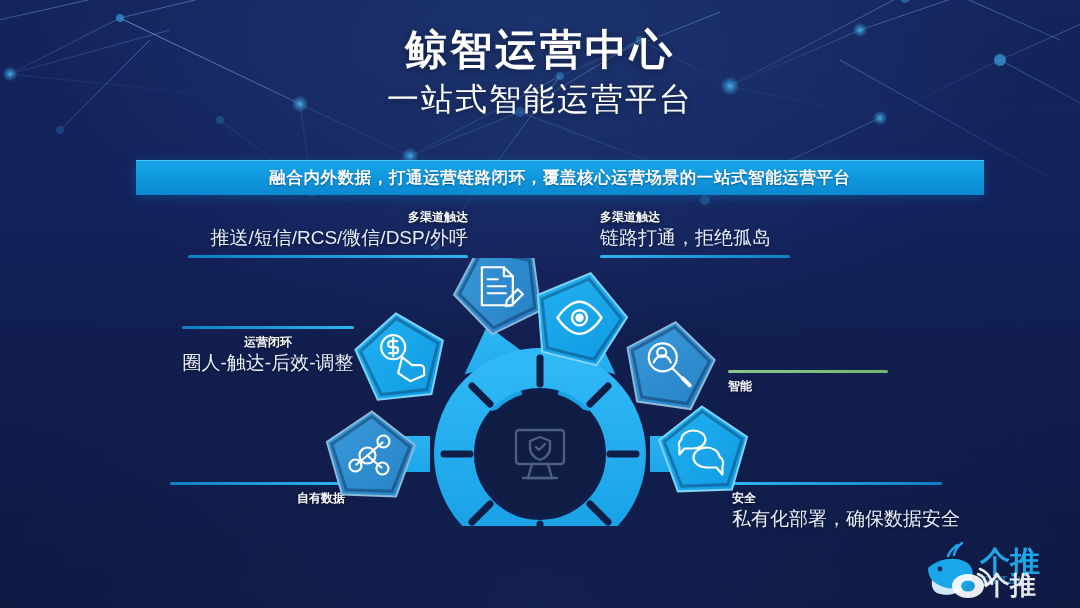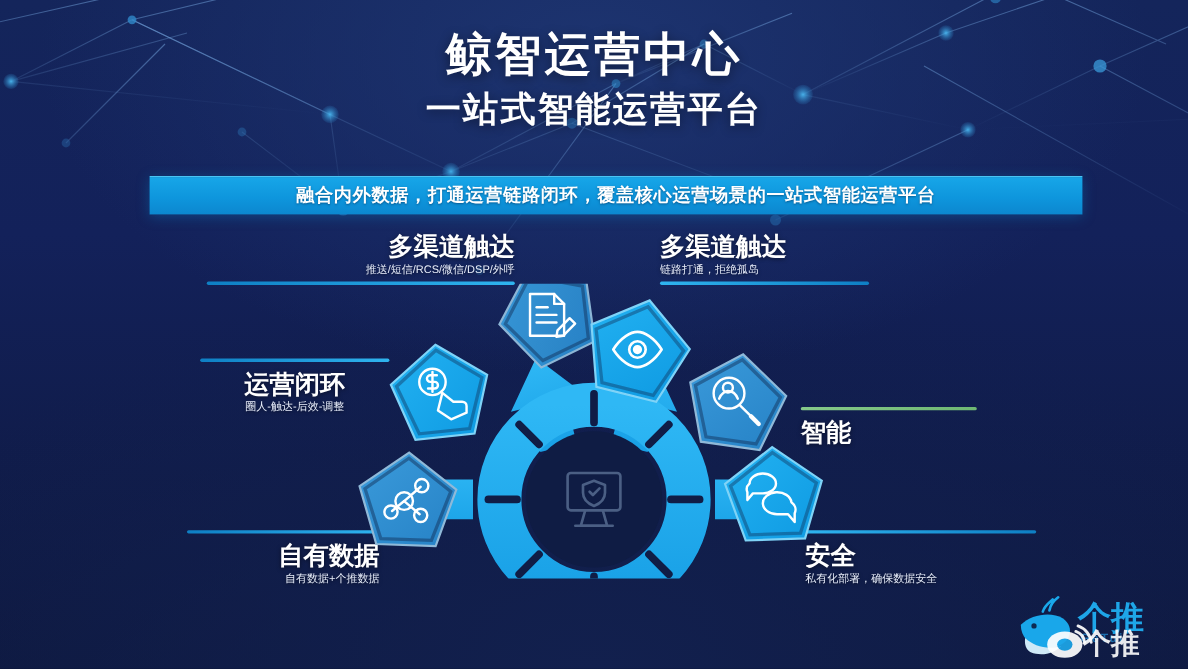--- a/index.html
+++ b/index.html
@@ -16,43 +16,43 @@
   
   #netbg{position:absolute;inset:0;width:1080px;height:608px;}
 
   
   .title-wrap{position:absolute;left:0;top:26px;width:1080px;text-align:center;}
   .title-main{
     font-size:42px;font-weight:bold;color:#ffffff;letter-spacing:3px;
     line-height:1.15;text-shadow:0 2px 10px rgba(0,0,0,.45);
   }
   .title-sub{
-    margin-top:4px;font-size:32px;font-weight:bold;color:#ffffff;letter-spacing:2px;
+    margin-top:4px;font-size:32px;font-weight:normal;color:#ffffff;letter-spacing:2px;
     text-shadow:0 2px 10px rgba(0,0,0,.45);
   }
 
   
   .banner{
     position:absolute;left:136px;top:160px;width:848px;height:34px;
     background:linear-gradient(180deg,#17a6e8 0%,#0e96dd 55%,#0c87cf 100%);
     border-top:1px solid #49c4f4;
     display:flex;align-items:center;justify-content:center;
     box-shadow:0 2px 12px rgba(10,110,180,.45);
   }
   .banner span{
     font-size:16.5px;font-weight:bold;color:#ffffff;letter-spacing:.6px;
     text-shadow:0 1px 2px rgba(0,40,80,.55);
   }
 
   
   .callout{position:absolute;color:#ffffff;}
   .callout .rule{height:3px;border-radius:2px;}
-  .callout .ttl{font-size:23px;font-weight:bold;line-height:1.25;color:#ffffff;
+  .callout .ttl{font-size:12px;font-weight:bold;line-height:1.25;color:#ffffff;
                 text-shadow:0 1px 4px rgba(0,0,0,.5);}
-  .callout .desc{font-size:10px;color:#e8eefb;line-height:1.35;white-space:nowrap;
+  .callout .desc{font-size:19px;color:#e8eefb;line-height:1.35;white-space:nowrap;
                  text-shadow:0 1px 3px rgba(0,0,0,.5);}
 
   .align-r{text-align:right;}
   .align-l{text-align:left;}
 
   
   #co-channel{left:188px;top:210px;width:280px;}
   #co-channel .rule{margin-top:4px;background:linear-gradient(90deg,#0e7fc4,#2fb4ef);}
   #co-core{left:600px;top:210px;width:190px;}
   #co-core .rule{margin-top:4px;background:linear-gradient(90deg,#2fb4ef,#0e7fc4);}
@@ -150,21 +150,20 @@
   </div>
 
   <div class="callout align-l" id="co-smart">
     <div class="rule"></div>
     <div class="ttl">智能</div>
   </div>
 
   <div class="callout align-r" id="co-data">
     <div class="rule"></div>
     <div class="ttl">自有数据</div>
-    <div class="desc">自有数据+个推数据</div>
   </div>
 
   <div class="callout align-l" id="co-sec">
     <div class="rule"></div>
     <div class="ttl">安全</div>
     <div class="desc">私有化部署，确保数据安全</div>
   </div>
 
   <svg id="diagram" viewBox="0 0 444 268">
     <defs>

